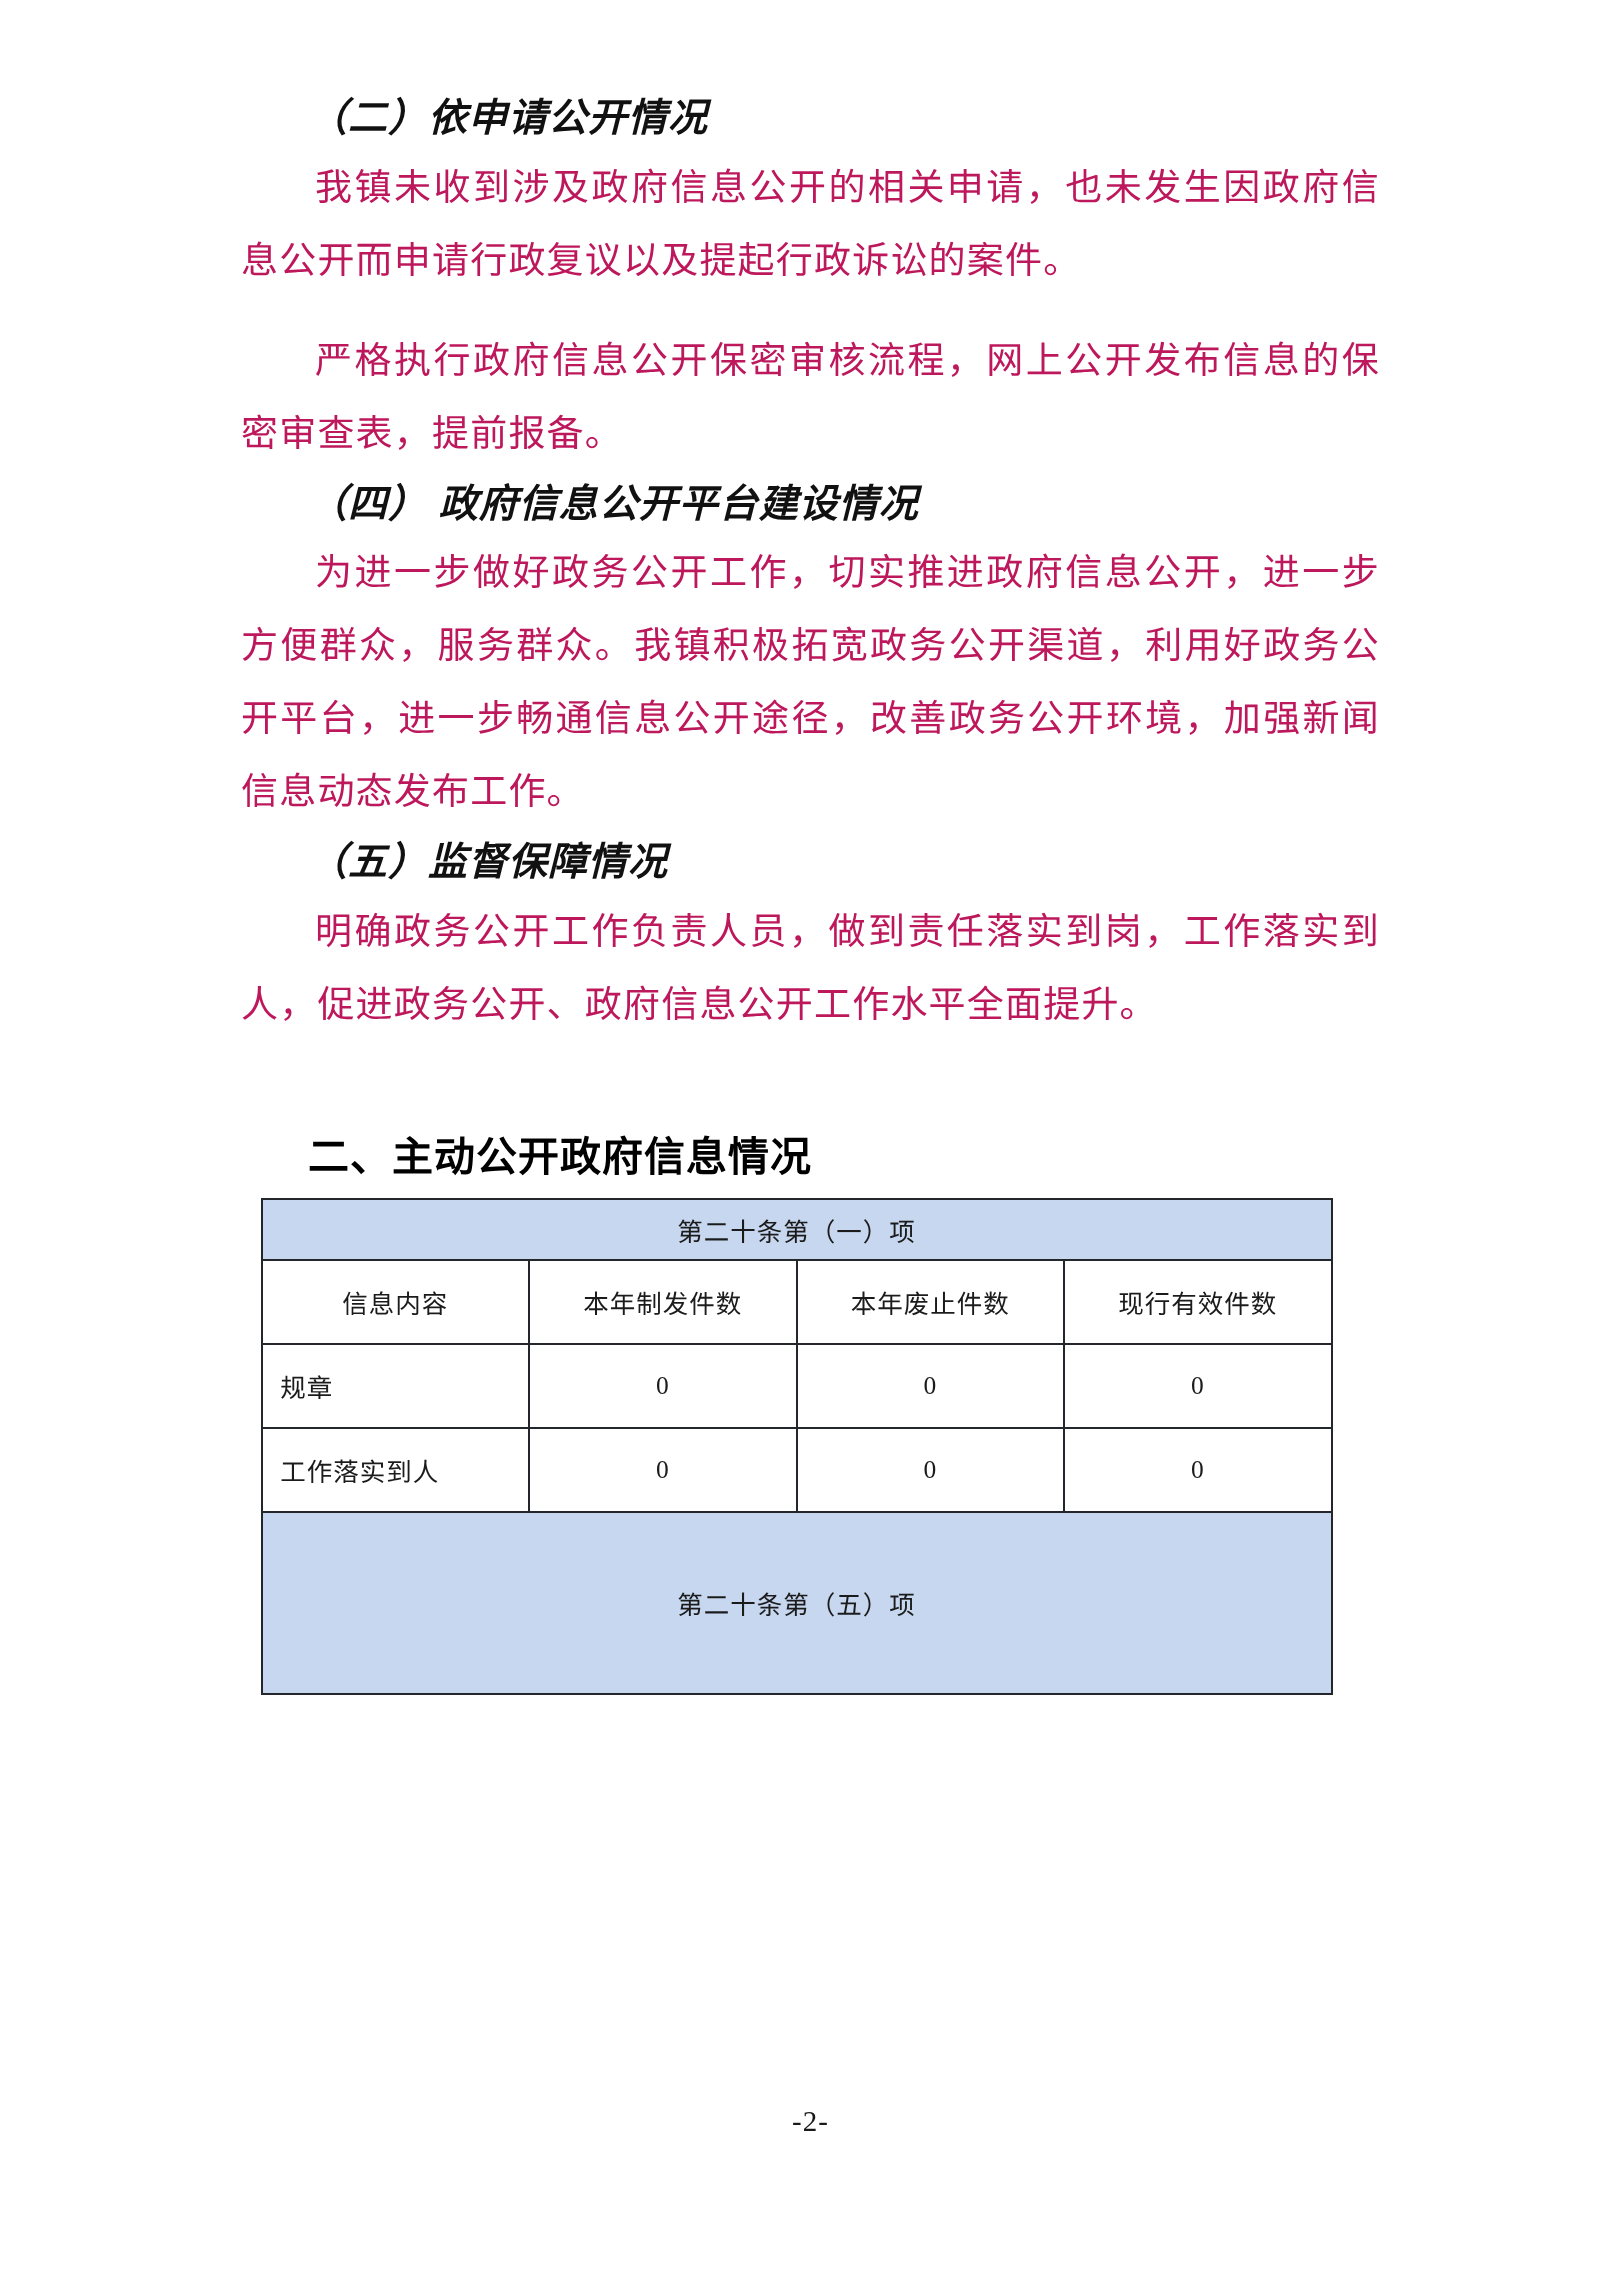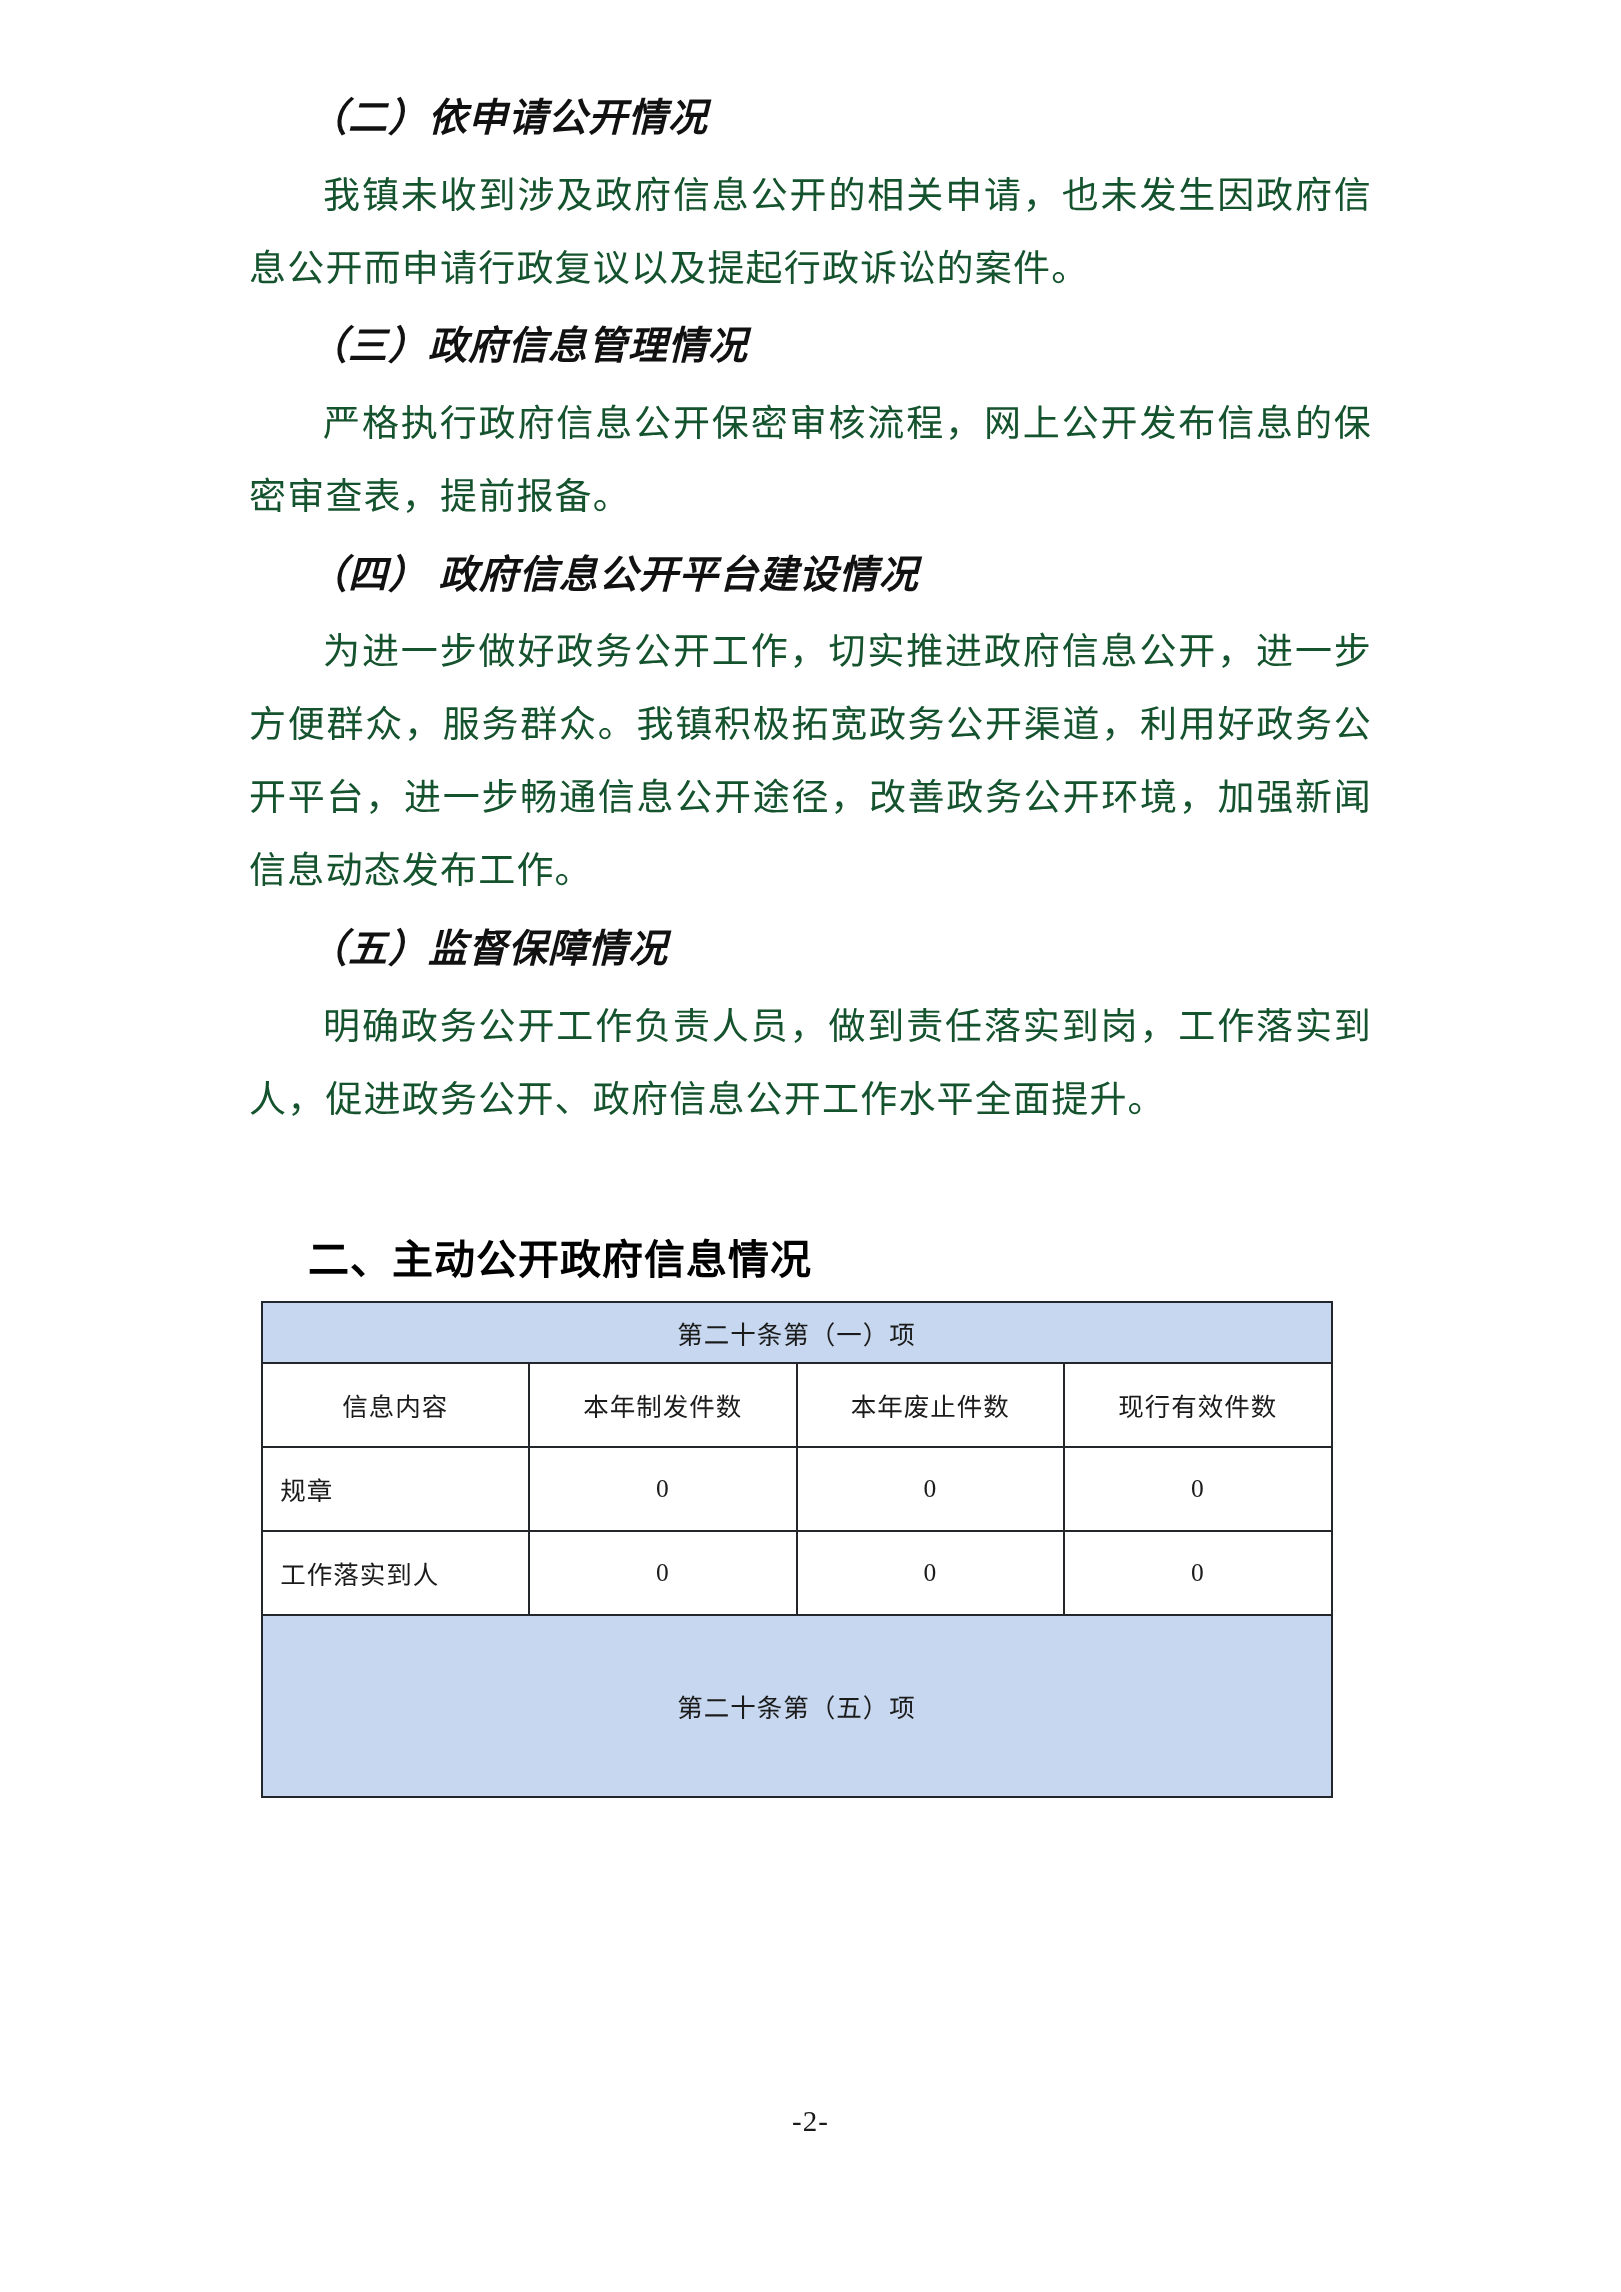--- a/index.html
+++ b/index.html
@@ -42,26 +42,26 @@
     color: #111111;
     white-space: pre;
   }
 
   
   .body-par {
     font-family: "Liberation Serif", "DejaVu Serif", serif;
     font-size: 37px;
     line-height: 73px;
     letter-spacing: 1.2px;
-    margin: 8px;
+    margin: 0;
     padding: 0;
     text-indent: 74px;
     text-align: justify;
     text-justify: inter-ideograph;
-    color: #14532d;
+    color: #be185d;
   }
 
   
   .section-heading {
     font-family: "Liberation Sans", "DejaVu Sans", sans-serif;
     font-weight: bold;
     font-size: 41px;
     line-height: 1.1;
     letter-spacing: 1px;
     margin: 0;
@@ -140,21 +140,20 @@
   <div class="content">
 
     <div class="gap-xl"></div>
 
     <h2 class="sub-heading">（二）依申请公开情况</h2>
     <div class="gap-sm"></div>
     <p class="body-par">我镇未收到涉及政府信息公开的相关申请，也未发生因政府信息公开而申请行政复议以及提起行政诉讼的案件。</p>
 
     <div class="gap-sm"></div>
 
-    <h2 class="sub-heading">（三）政府信息管理情况</h2>
     <div class="gap-sm"></div>
     <p class="body-par">严格执行政府信息公开保密审核流程，网上公开发布信息的保密审查表，提前报备。</p>
 
     <div class="gap-sm"></div>
 
     <h2 class="sub-heading">（四） 政府信息公开平台建设情况</h2>
     <div class="gap-sm"></div>
     <p class="body-par">为进一步做好政务公开工作，切实推进政府信息公开，进一步方便群众，服务群众。我镇积极拓宽政务公开渠道，利用好政务公开平台，进一步畅通信息公开途径，改善政务公开环境，加强新闻信息动态发布工作。</p>
 
     <div class="gap-sm"></div>

